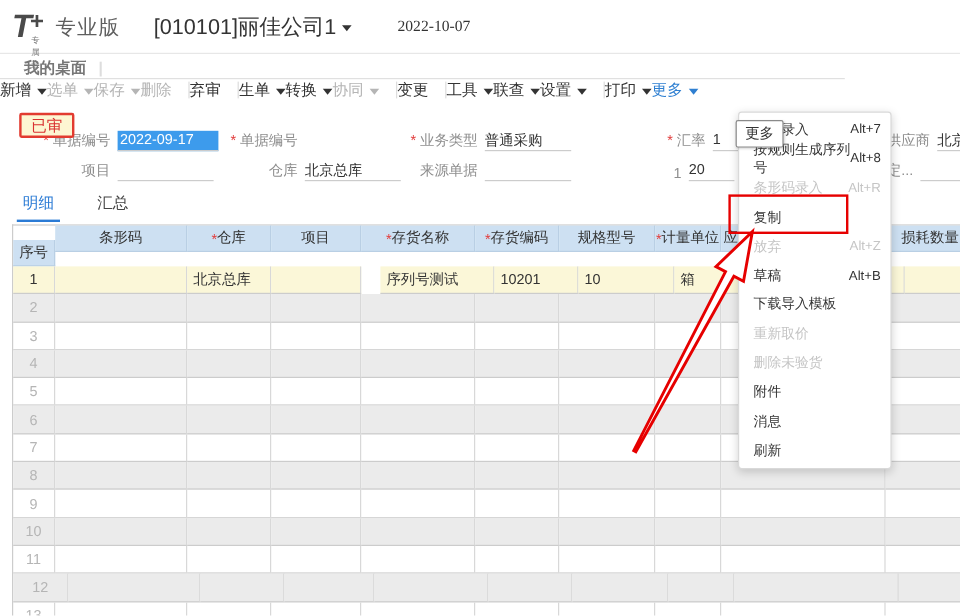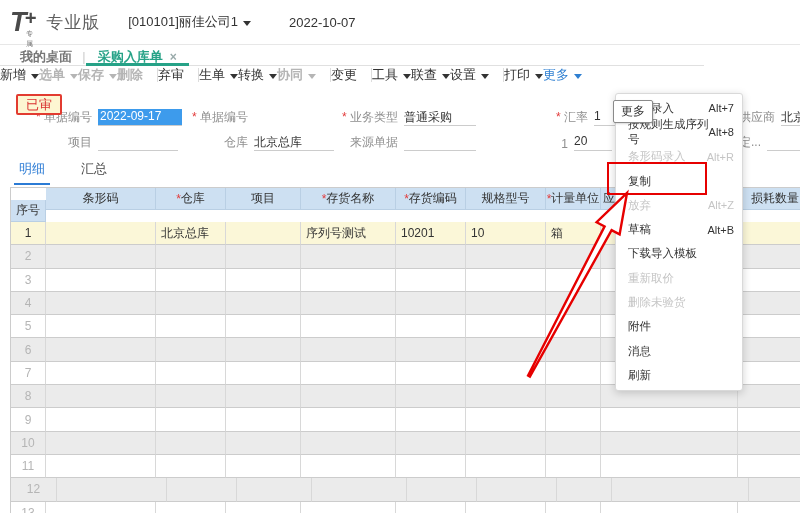--- a/index.html
+++ b/index.html
@@ -6,36 +6,36 @@
   body{width:800px;height:513px;overflow:hidden;position:relative;background:#fff;
        font-family:"Liberation Sans","DejaVu Sans",sans-serif;color:#333;}
   
   .topbar{position:absolute;left:0;top:0;width:800px;height:44px;border-bottom:1px solid #e7e7e7;
           display:flex;align-items:center;}
   .logo{position:relative;margin-left:10px;display:flex;align-items:flex-start;}
   .logo-t{font-size:27px;font-weight:bold;font-style:italic;color:#4a4a4a;line-height:26px;}
   .logo-plus{font-size:20px;font-weight:bold;font-style:italic;color:#4a4a4a;line-height:18px;margin-left:-2px;}
   .logo-sub{position:absolute;left:16px;top:20px;font-size:7px;color:#777;letter-spacing:.5px;}
   .edition{font-size:17px;color:#5f5f5f;margin-left:10px;letter-spacing:1px;}
-  .company{margin-left:28px;font-size:13px;color:#333;display:flex;align-items:center;cursor:pointer;justify-content:flex-end;}
+  .company{margin-left:28px;font-size:18px;color:#333;display:flex;align-items:center;cursor:pointer;justify-content:flex-end;}
   .caret{display:inline-block;width:0;height:0;border-left:4px solid transparent;border-right:4px solid transparent;
          border-top:5px solid currentColor;margin-left:5px;margin-top:2px;}
-  .date{margin-left:38px;font-size:13px;color:#333;}
+  .date{margin-left:38px;font-size:13px;color:#333;font-family:Liberation Serif, serif;}
   
   .tabbar{position:absolute;left:0;top:48px;width:704px;height:17px;border-bottom:1px solid #e0e0e0;
           display:flex;align-items:center;font-size:13px;font-weight:bold;}
   .tab-home{margin-left:10px;color:#777;padding:0 10px;cursor:pointer;}
   .tab-div{color:#ddd;}
   .tab-cur{position:relative;color:#26a287;padding:0 12px;height:16px;display:flex;align-items:center;cursor:pointer;}
   .tab-cur .underline{position:absolute;left:0;bottom:-1px;width:100%;height:3px;background:#26a287;}
   .tab-close{color:#9aa;margin-left:7px;font-size:12px;}
   
   .toolbar{position:absolute;left:0;top:62px;width:800px;height:26px;display:flex;align-items:center;font-size:13px;}
   .tbtn{display:flex;align-items:center;color:#333;cursor:pointer;white-space:nowrap;}
-  .tbtn.disabled{color:#b5b5b5;cursor:default;font-weight:bold;}
+  .tbtn.disabled{color:#b5b5b5;cursor:default;}
   .tbtn.active{color:#2e7fd1;}
   .tsep{width:1px;height:14px;background:#ddd;margin-left:14px;}
   
   .stamp{position:absolute;left:16px;top:94px;border:2px solid #e23b30;border-radius:2px;background:#fdf6d2;
          color:#d93030;font-size:13px;padding:0 8px;line-height:17px;z-index:5;}
   
   .field{position:absolute;display:flex;align-items:flex-end;font-size:12px;height:18px;white-space:nowrap;}
   .flabel{color:#8e8e8e;text-align:right;display:inline-block;}
   .req::before{content:"* ";color:#e23b3b;}
   .fvalue{color:#333;border-bottom:1px solid #ccc;margin-left:6px;height:16px;display:inline-block;}
@@ -85,25 +85,20 @@
   <span class="company">
     <span>[010101]丽佳公司1</span>
     <span class="caret"></span>
   </span>
   <span class="date">2022-10-07</span>
 </div>
 
 <div class="tabbar">
   <span class="tab-home">我的桌面</span>
   <span class="tab-div">|</span>
-  <span class="tab-cur">
-    <span>采购入库单</span>
-    <span class="tab-close">×</span>
-    <span class="underline"></span>
-  </span>
 </div>
 
 <div class="toolbar" id="toolbar">
     <span class="tbtn">新增<span class="caret"></span></span>
     <span class="tbtn disabled">选单<span class="caret"></span></span>
     <span class="tbtn disabled">保存<span class="caret"></span></span>
     <span class="tbtn disabled">删除</span>
     <span class="tsep"></span>
     <span class="tbtn">弃审</span>
     <span class="tsep"></span>
@@ -179,21 +174,21 @@
       <div class="th" style="width: 80px;">规格型号</div>
       <div class="th req" style="width: 55px;">计量单位</div>
       <div class="th" style="width: 137px;">应收数量</div>
       <div class="th" style="width: 75px;">损耗数量</div>
     </div>
     <div class="gr rsel">
       <div class="td num" style="width: 35px;">1</div>
       <div class="td" style="width: 110px;"></div>
       <div class="td" style="width: 70px;">北京总库</div>
       <div class="td" style="width: 75px;"></div>
-      <div class="td" style="width: 95px;">序列号测试</div>
+      <div class="td" style="width: 95px; margin-left: 16px;">序列号测试</div>
       <div class="td" style="width: 70px;">10201</div>
       <div class="td" style="width: 80px;">10</div>
       <div class="td" style="width: 55px;">箱</div>
       <div class="td" style="width: 137px;"></div>
       <div class="td" style="width: 75px;"></div>
     </div>
     <div class="gr reven empty">
       <div class="td num" style="width: 35px;">2</div>
       <div class="td" style="width: 110px;"></div>
       <div class="td" style="width: 70px;"></div>

